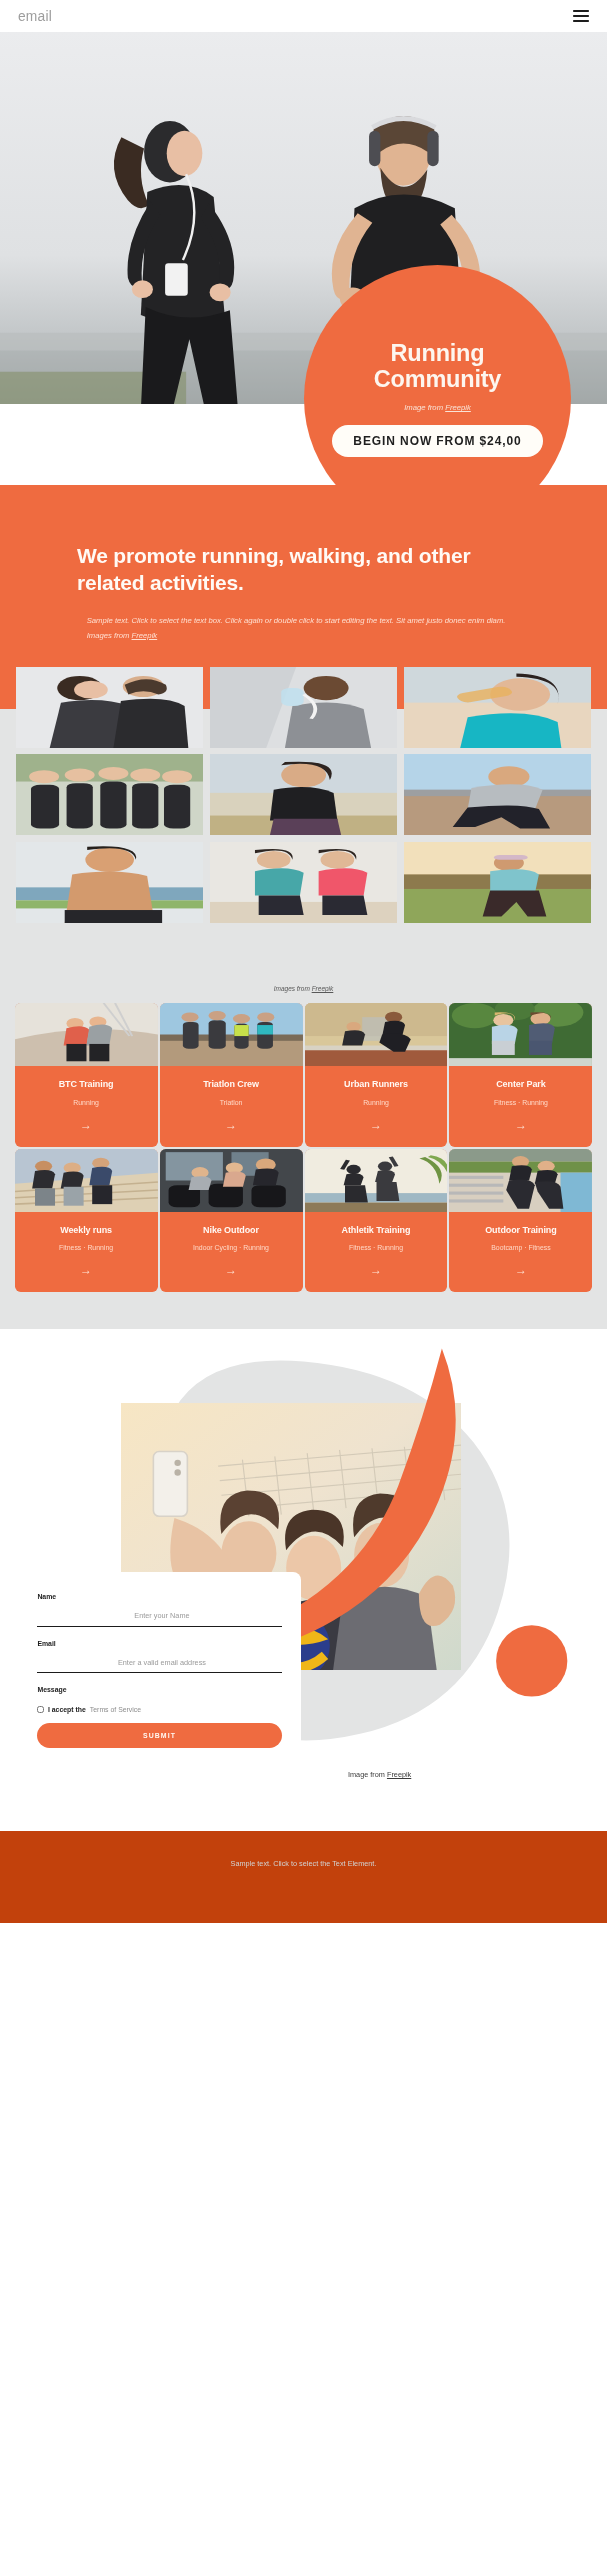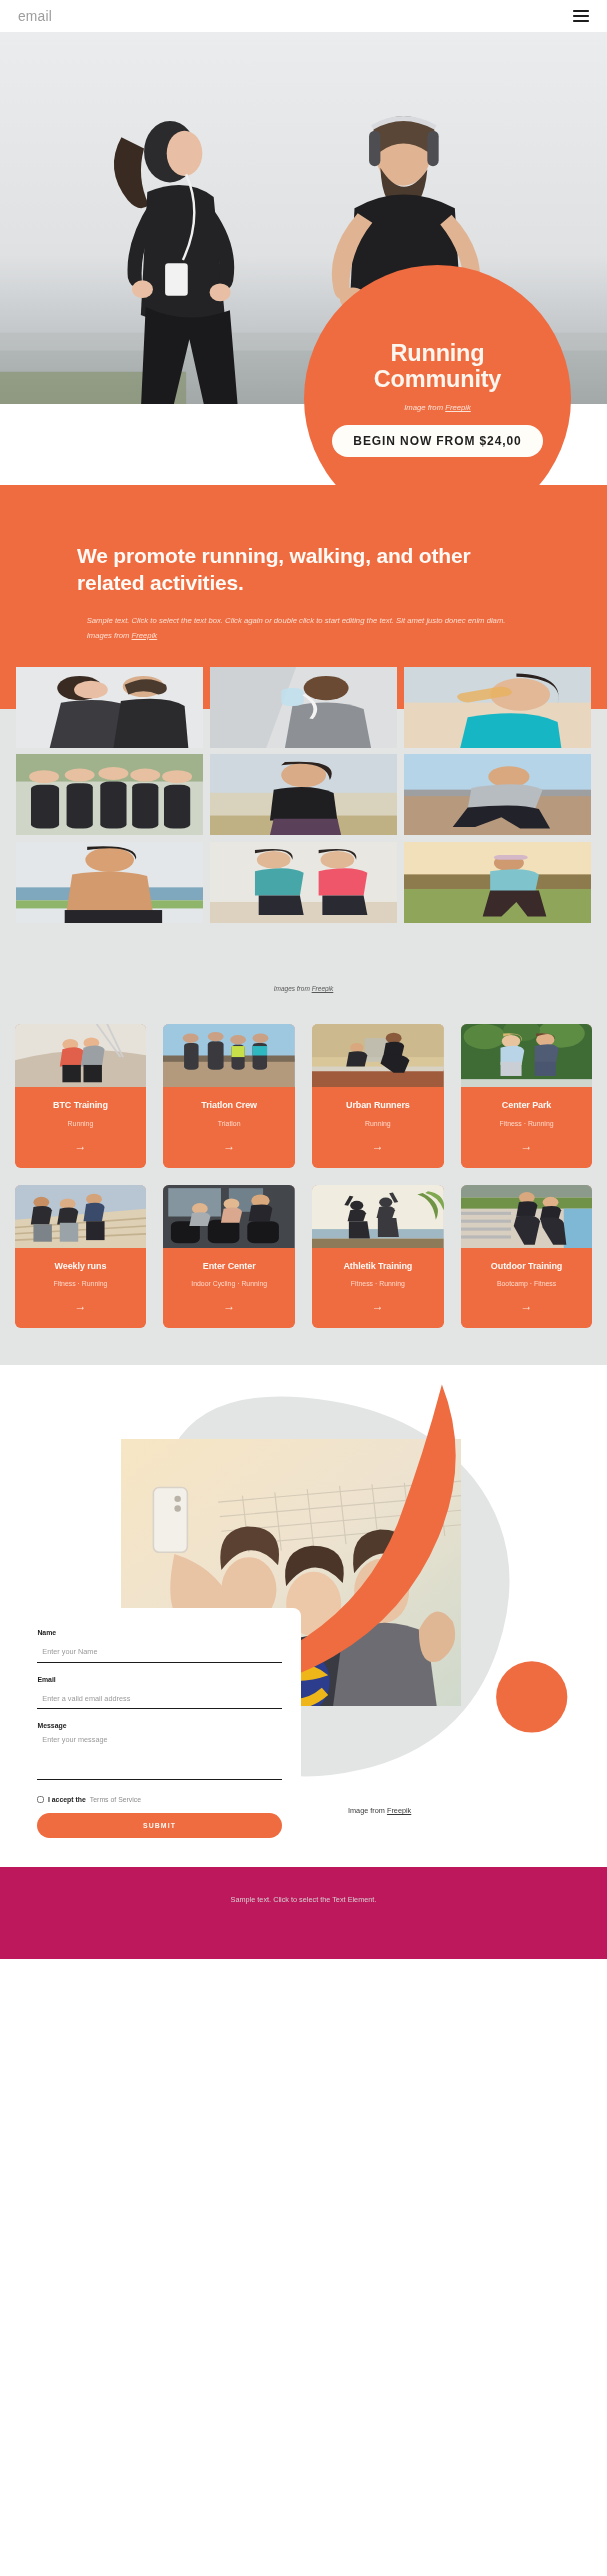--- a/index.html
+++ b/index.html
@@ -157,25 +157,25 @@
   }
   .venues-credit{
     text-align:center;
     margin-top:7.3px;
     font-size:6.5px;
     color:#585858;
     font-style:italic;
   }
   .venues-credit u{ text-decoration:underline; }
   .venue-grid{
-    margin-top:32px;
+    margin-top:11px;
     padding:0 14.6px;
     display:grid;
     grid-template-columns:repeat(4,1fr);
-    gap:17px;
+    gap:2px;
   }
   .venue-card{
     background:#ef6b40;
     border-radius:5.7px;
     overflow:hidden;
     display:flex;
     flex-direction:column;
     cursor:pointer;
   }
   .venue-img{
@@ -245,20 +245,21 @@
     width:100%;
     border:none;
     border-bottom:1.1px solid #1b1b1b;
     padding:0 0 5.7px 4.9px;
     font-size:7.3px;
     color:#4b4b4b;
     font-family:"Liberation Sans", sans-serif;
     background:transparent;
     outline:none;
     resize:none;
+    text-align:center;
   }
   .field input::placeholder,
   .field textarea::placeholder{ color:#9a9a9a; }
   .field textarea{ height:45px; }
   .accept-row{
     display:flex;
     align-items:center;
     gap:4px;
     margin:1.6px 0 9.7px;
     font-size:6.9px;
@@ -284,21 +285,21 @@
   .contact-credit{
     position:absolute;
     left:348px; top:441px;
     font-size:7.3px;
     color:#3b3b3b;
   }
   .contact-credit u{ text-decoration:underline;}
 
   
   .site-footer{
-    background:#be185d;
+    background:#c2410c;
     height:92px;
     display:flex;
     align-items:flex-start;
     justify-content:center;
     padding-top:27.5px;
   }
   .footer-text{
     color:#d2d2d2;
     font-size:7.3px;
   }
@@ -654,21 +655,21 @@
             </g>
           <ellipse cx="28" cy="30" rx="6" ry="7" fill="#e0b48c"></ellipse>
             <path d="M22 36 q12 -4 14 4 l-2 12 h-14z" fill="#a8adb2"></path>
           <ellipse cx="52" cy="24" rx="6" ry="7" fill="#e2b890"></ellipse>
             <path d="M46 30 q12 -4 14 4 l-2 14 h-14z" fill="#d9a88e"></path>
           <ellipse cx="74" cy="20" rx="7" ry="8" fill="#d9a87c"></ellipse>
             <path d="M67 26 q14 -4 16 4 l-2 16 h-16z" fill="#26262c"></path>
         </svg>
       </div>
       <div class="venue-body">
-        <div class="venue-name">Enter Center</div>
+        <div class="venue-name">Nike Outdoor</div>
         <div class="venue-tags">Indoor Cycling · Running</div>
         <div class="venue-arrow">→</div>
       </div>
     </div>
 
     <div class="venue-card">
       <div class="venue-img">
         <svg viewBox="0 0 100 80" preserveAspectRatio="none">
             <rect width="100" height="80" fill="#f0ece0"></rect>
           <rect y="56" width="100" height="12" fill="#9fb8c4"></rect>
@@ -781,21 +782,20 @@
     <div class="field">
       <label class="field-label">Name</label>
       <input type="text" placeholder="Enter your Name" style="">
     </div>
     <div class="field">
       <label class="field-label">Email</label>
       <input type="email" placeholder="Enter a valid email address" style="">
     </div>
     <div class="field">
       <label class="field-label">Message</label>
-      <textarea placeholder="Enter your message" style=""></textarea>
     </div>
     <div class="accept-row">
       <input type="checkbox" style="">
       <span class="accept-strong">I accept the</span>
       <span class="accept-link">Terms of Service</span>
     </div>
     <button class="submit-btn">SUBMIT</button>
   </div>
 
   <div class="contact-credit">

